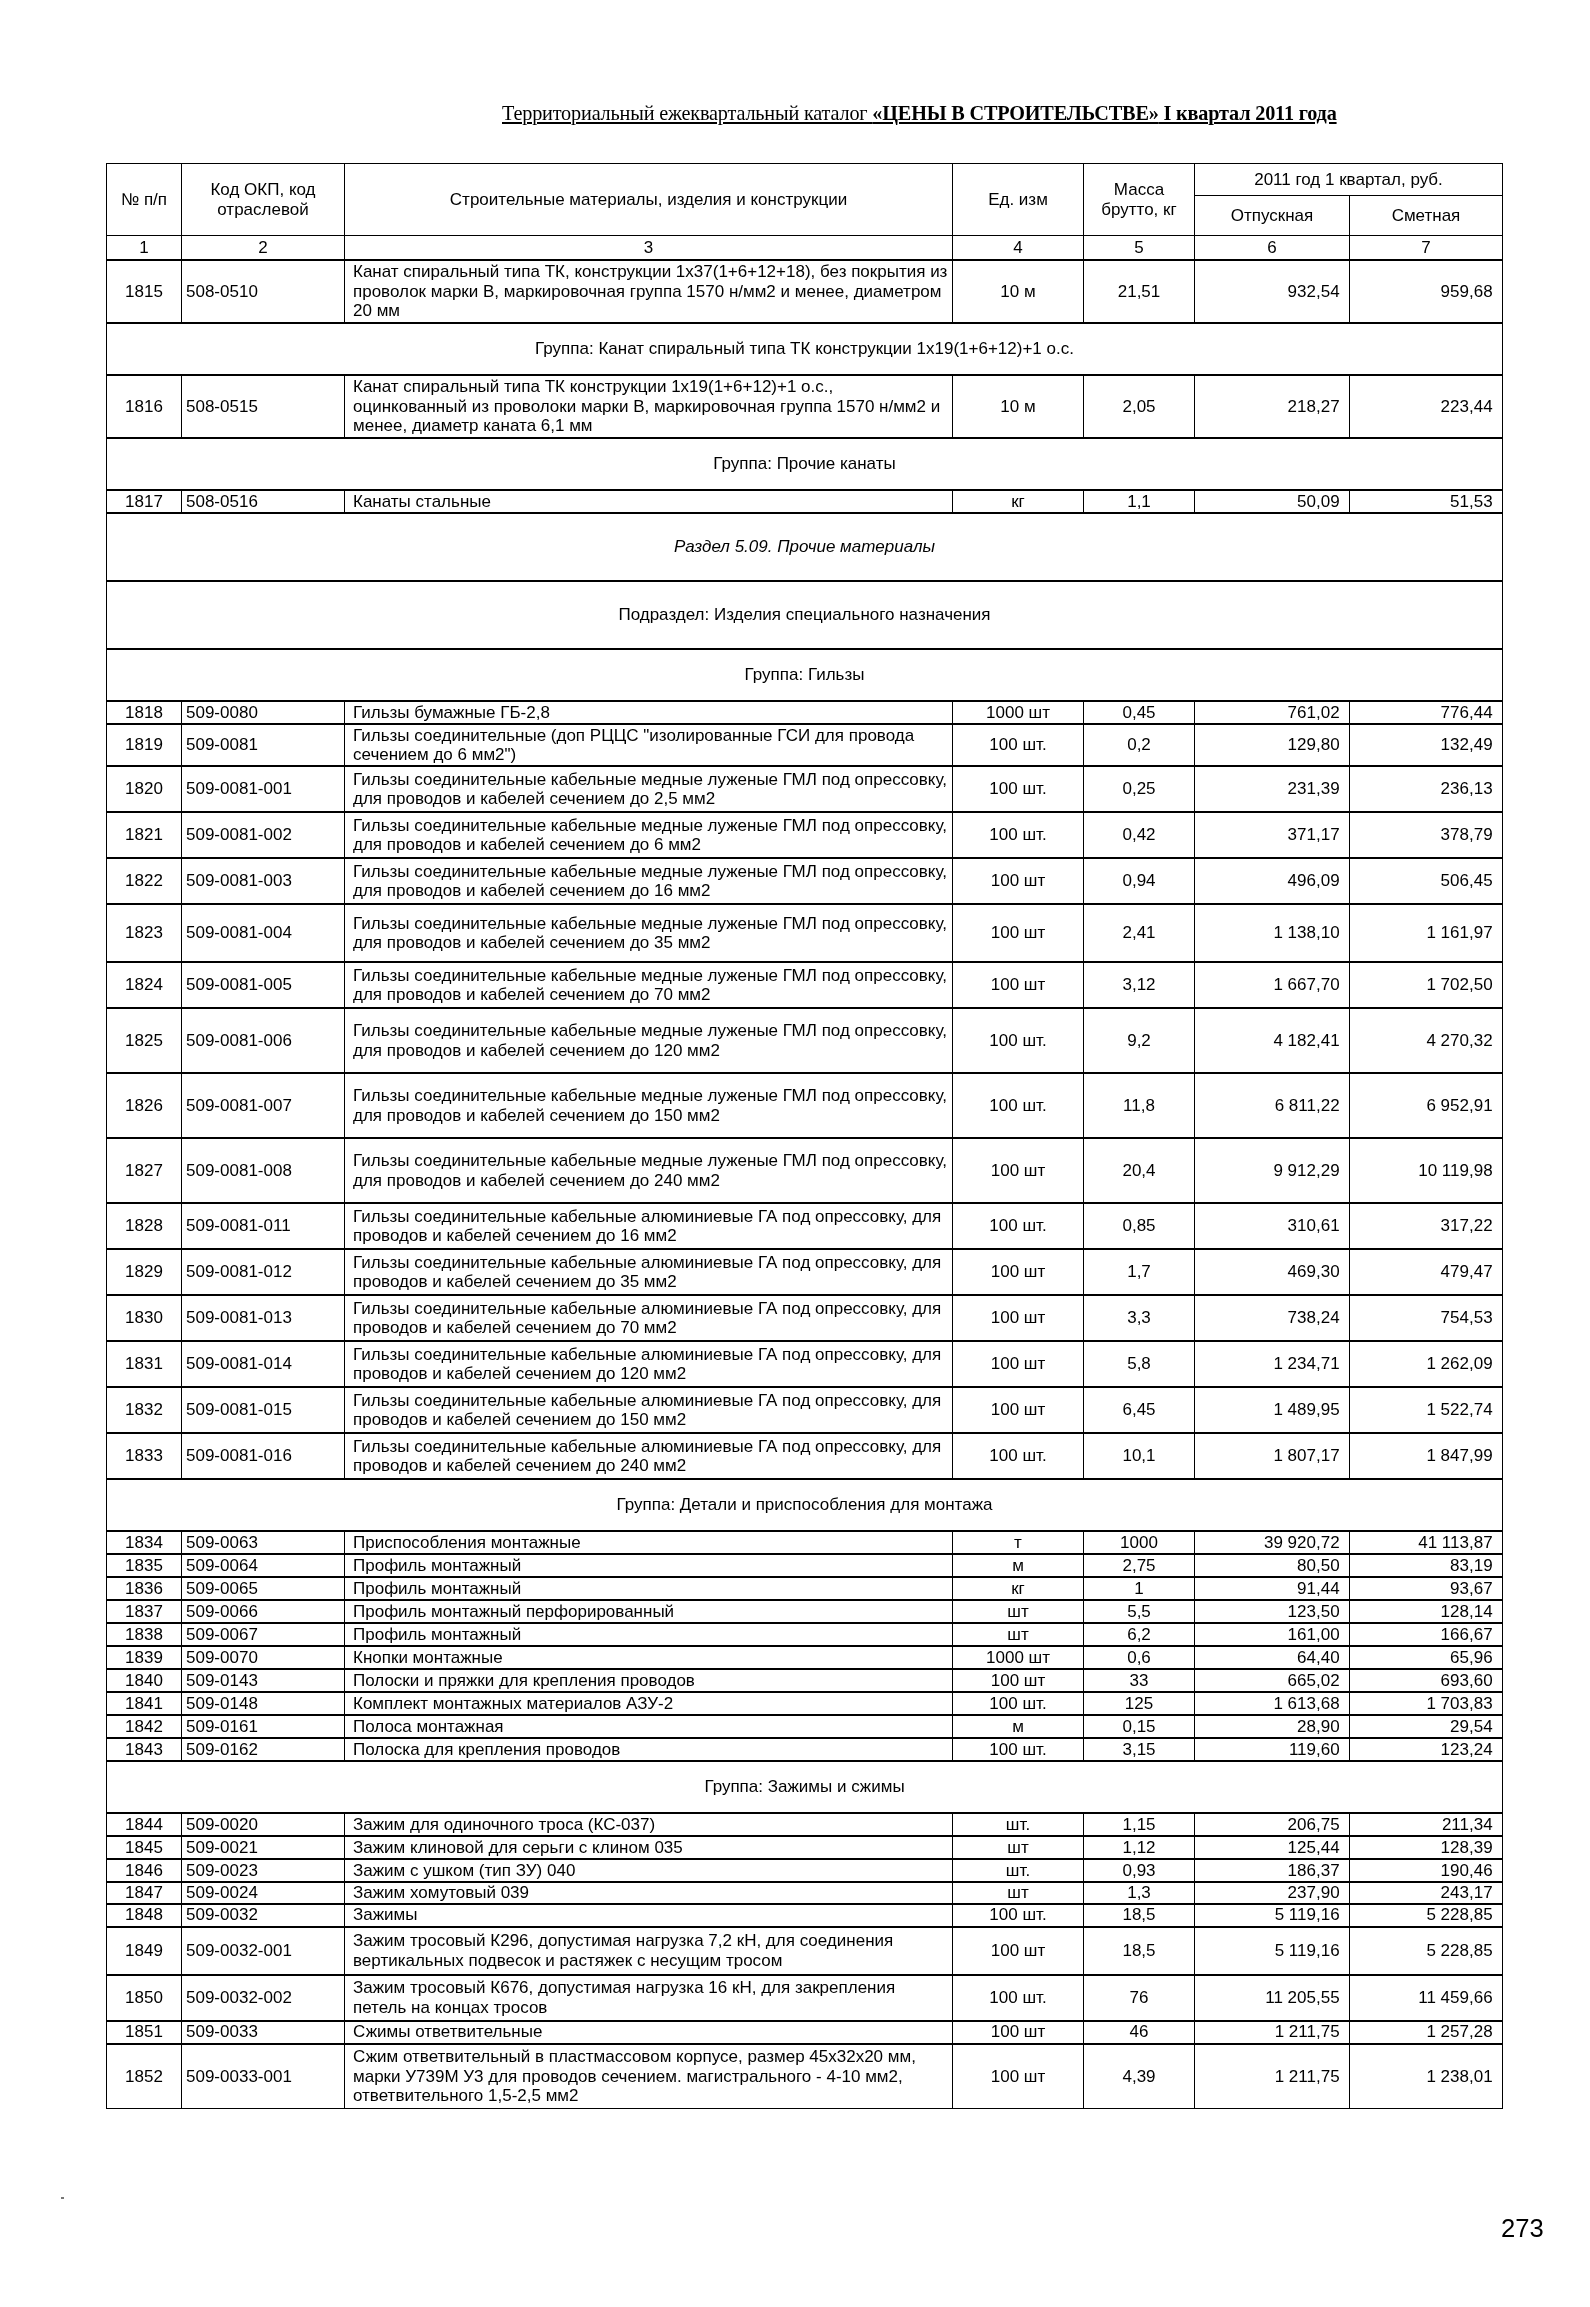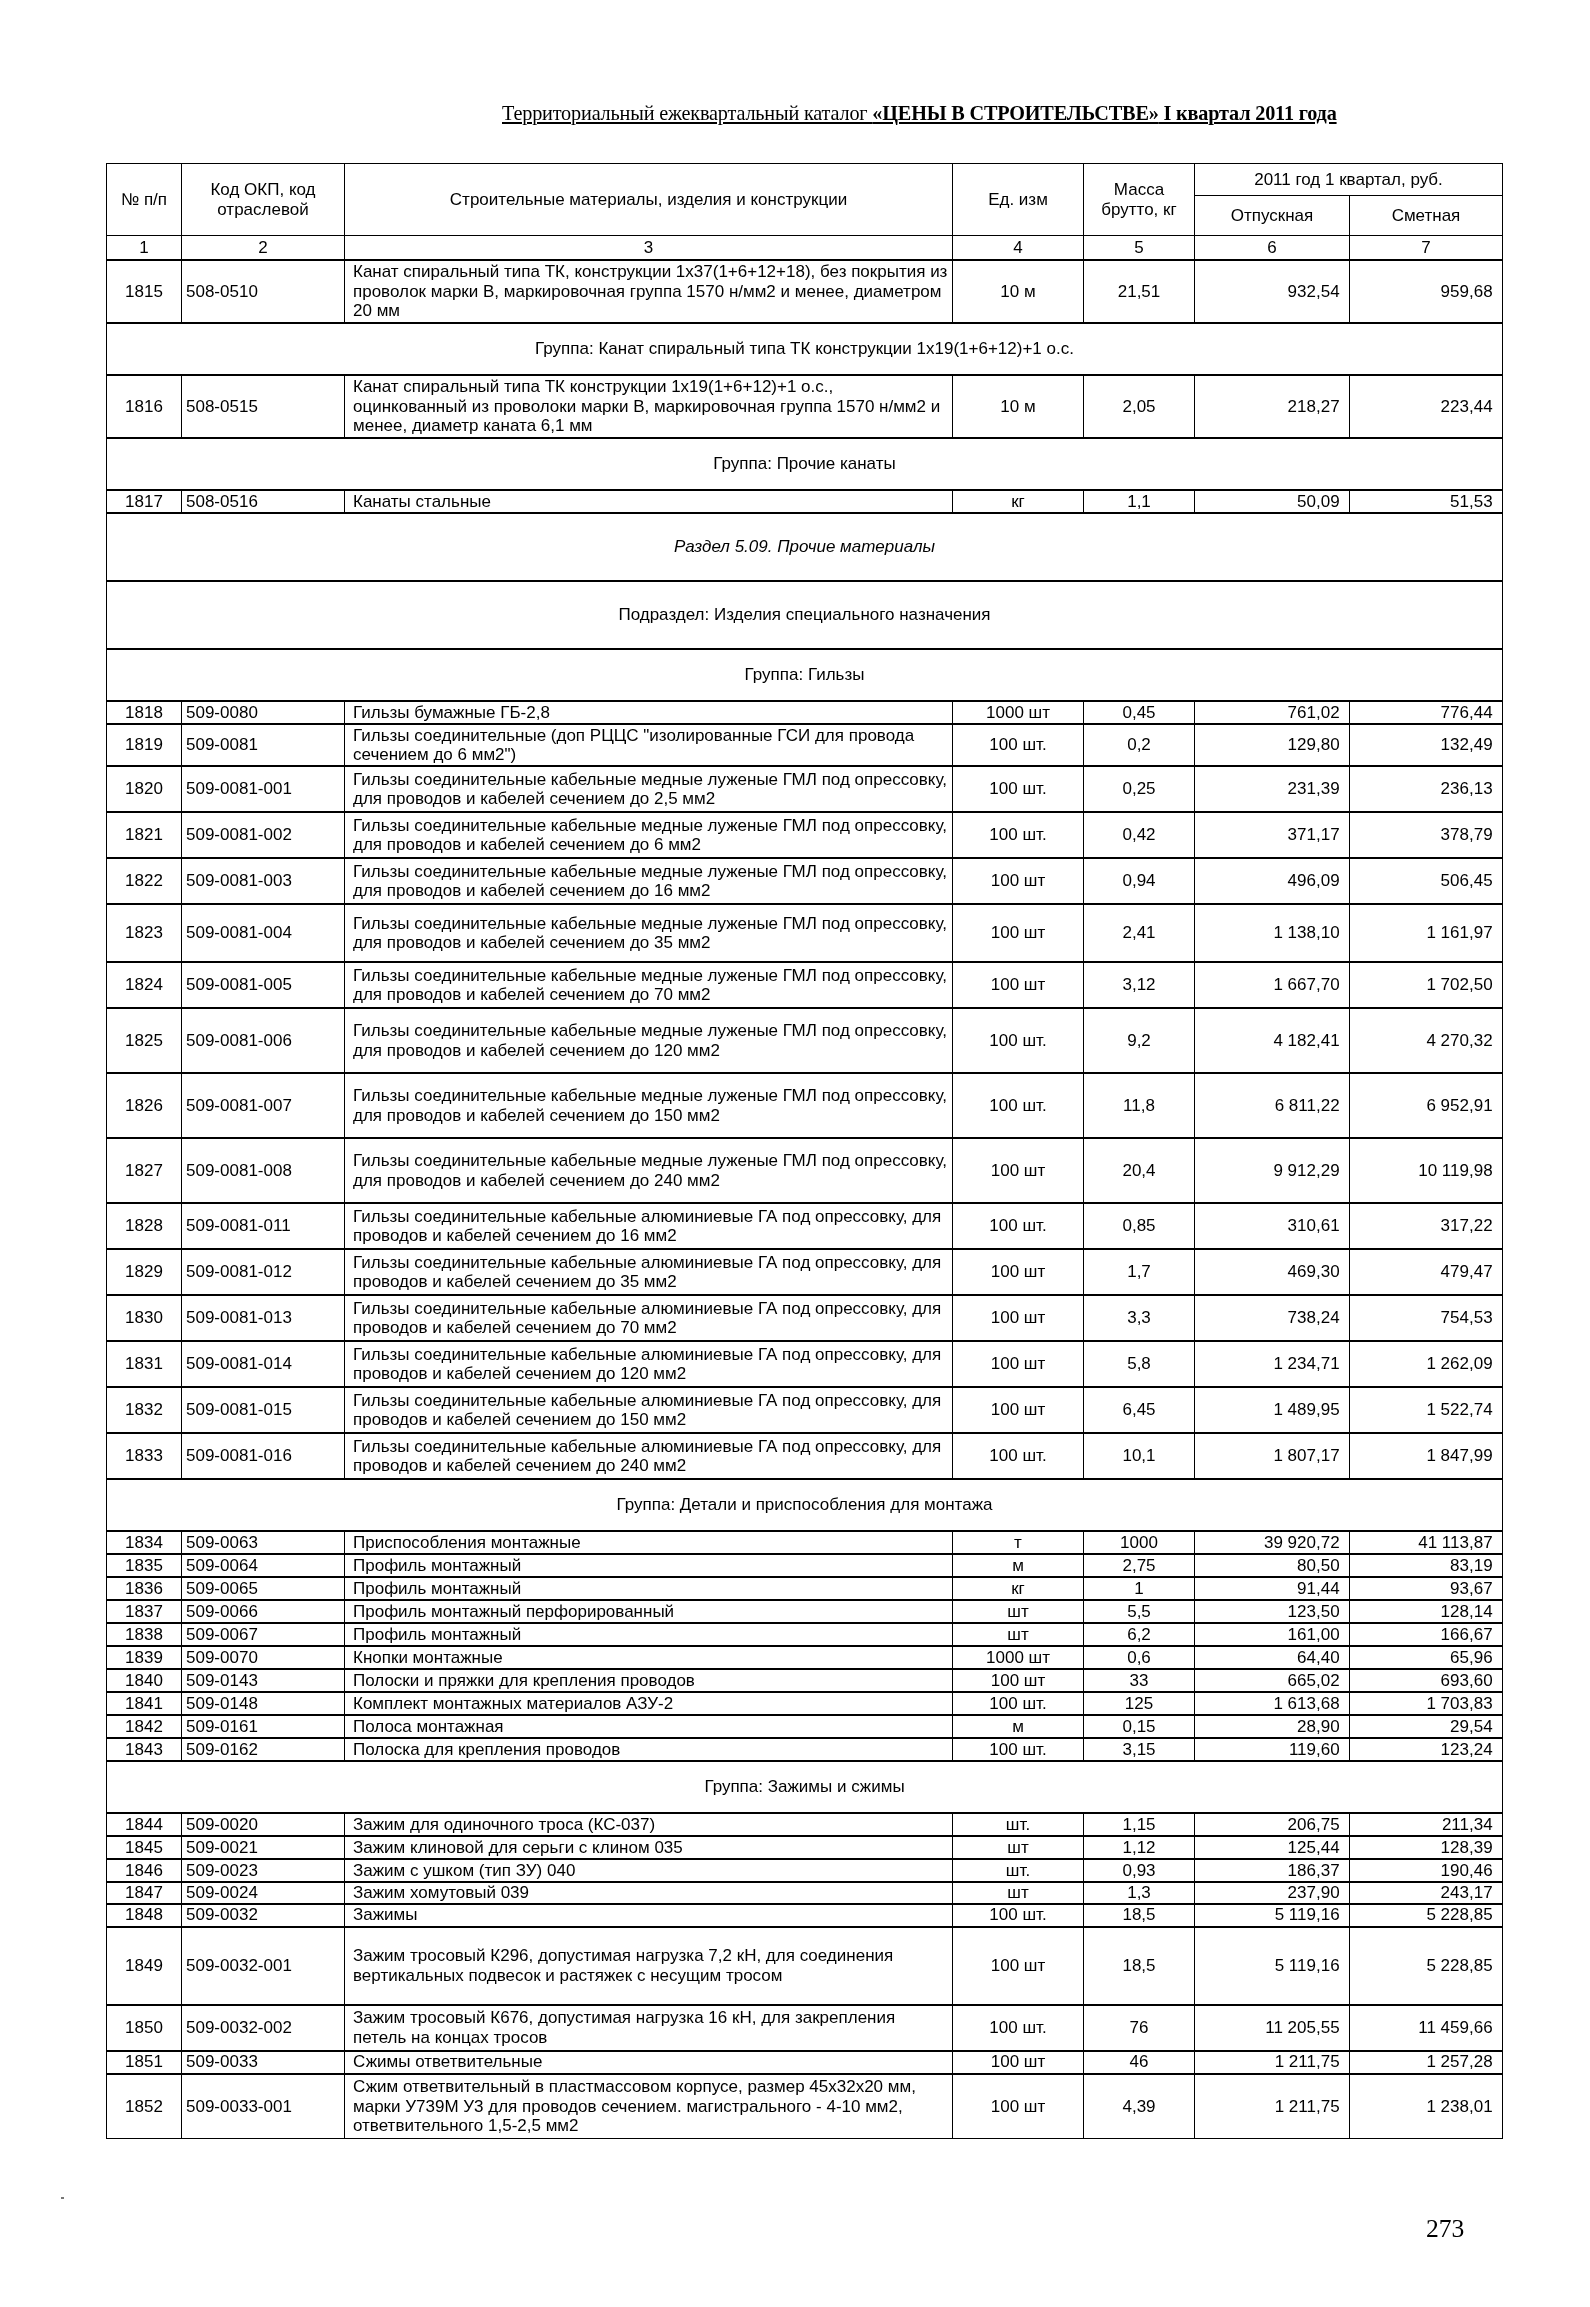--- a/index.html
+++ b/index.html
@@ -13,21 +13,21 @@
   .c-code { text-align:left; }
   .c-desc { text-align:left; padding-left:8px !important; }
   .c-unit { text-align:center; }
   .c-mass { text-align:center; }
   .c-price { text-align:right; padding-right:9.4px !important; }
   tr.thick-top td { border-top:2.7px solid #000; }
   .group-row td { text-align:center; font-weight:bold; font-size:24px; height:50px; }
   .section-row td { text-align:center; font-weight:bold; font-style:italic; font-size:30px; height:66px; }
   .subsection-row td { text-align:center; font-weight:bold; font-size:25.6px; height:66px; }
   .colnums td { text-align:center; font-size:17px; height:23px; }
-  .page-num { position:absolute; left:1426px; top:2214px; font-family:Liberation Serif, serif; font-size:25.6px; }
+  .page-num { position:absolute; left:1501px; top:2214px; font-family:Liberation Sans, sans-serif; font-size:25.6px; }
   .dot { position:absolute; left:61px; top:2197px; width:2.7px; height:2px; background:#777; }
 </style>
 </head>
 <body>
 
 <div class="header-line"><span>Территориальный ежеквартальный каталог </span><b>«ЦЕНЫ В СТРОИТЕЛЬСТВЕ»</b><b> I квартал 2011 года</b></div>
 
 <table class="cat">
   <colgroup>
     <col style="width:75px">
@@ -382,21 +382,21 @@
       </tr>
       <tr class="thick-top" style="height: 23px;">
         <td class="c-num">1848</td>
         <td class="c-code">509-0032</td>
         <td class="c-desc">Зажимы</td>
         <td class="c-unit">100 шт.</td>
         <td class="c-mass">18,5</td>
         <td class="c-price">5 119,16</td>
         <td class="c-price">5 228,85</td>
       </tr>
-      <tr class="thick-top" style="height: 78px;">
+      <tr class="thick-top" style="height: 48px;">
         <td class="c-num">1849</td>
         <td class="c-code">509-0032-001</td>
         <td class="c-desc">Зажим тросовый К296, допустимая нагрузка 7,2 кН, для соединения вертикальных подвесок и растяжек с несущим тросом</td>
         <td class="c-unit">100 шт</td>
         <td class="c-mass">18,5</td>
         <td class="c-price">5 119,16</td>
         <td class="c-price">5 228,85</td>
       </tr>
       <tr class="thick-top" style="height: 46px;">
         <td class="c-num">1850</td>

